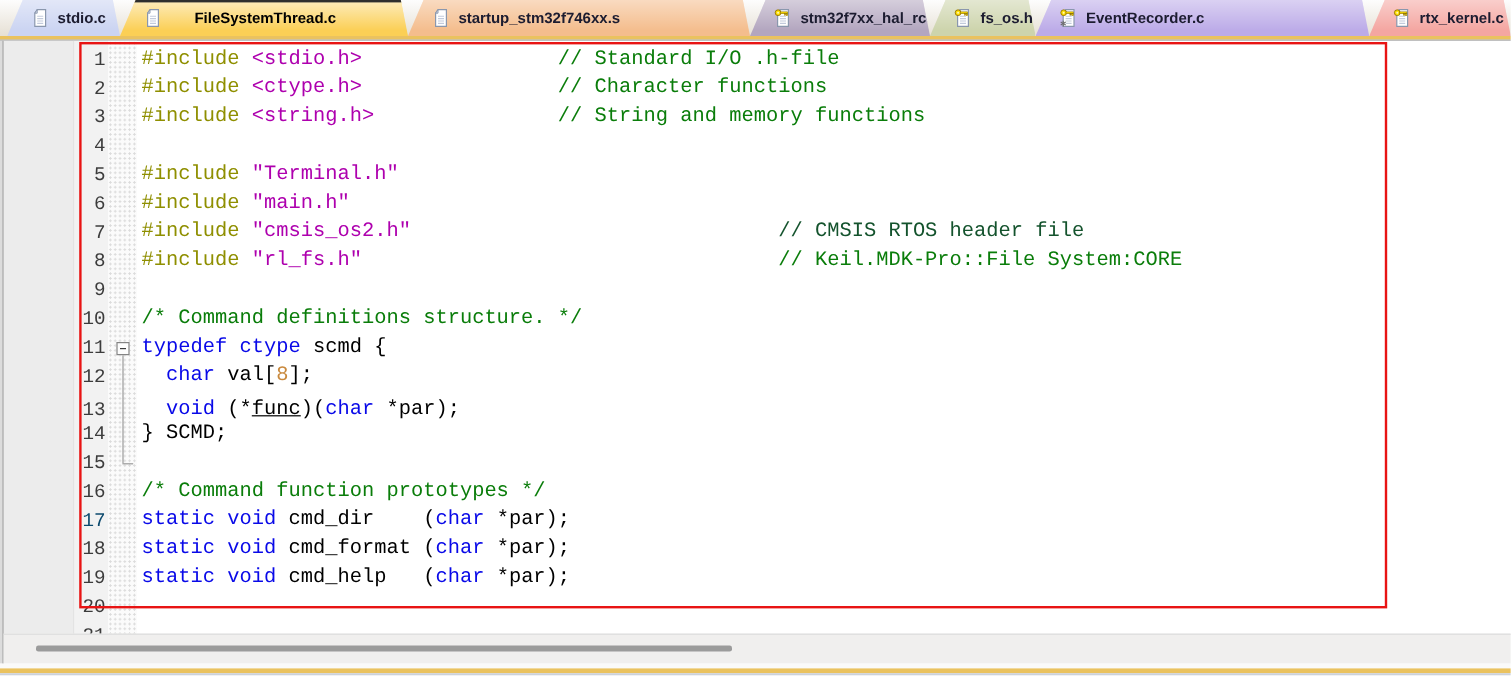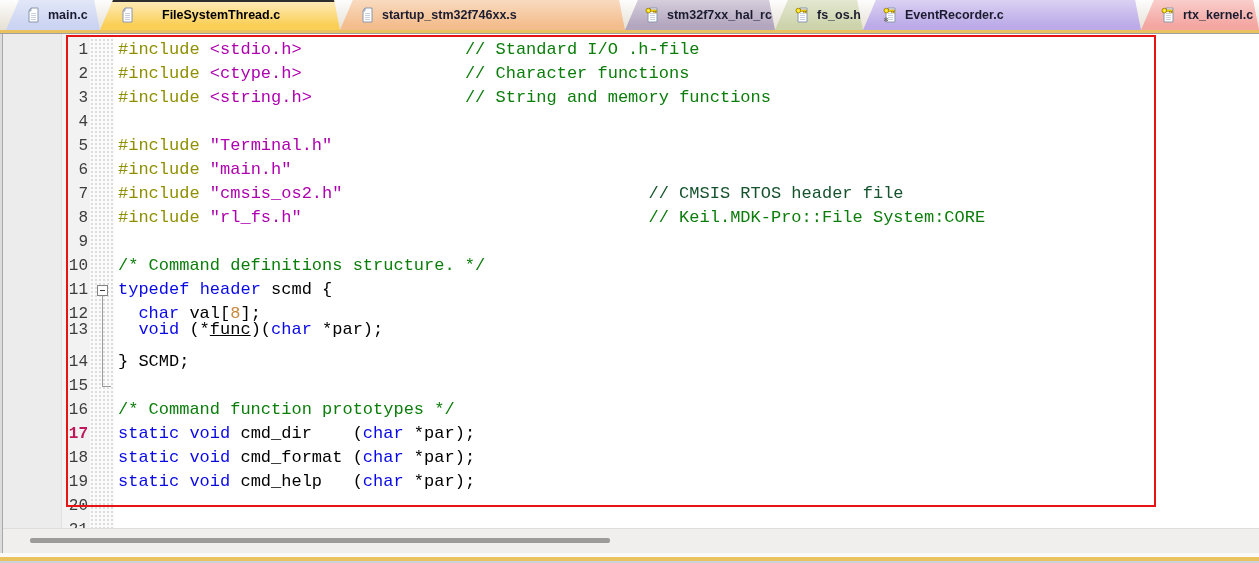--- a/index.html
+++ b/index.html
@@ -88,21 +88,21 @@
 
 <div id="screen">
 
   <div id="tabbar">
       <div class="tab" style="width: 94px; background-color: rgb(203, 212, 242); background-image: linear-gradient(rgba(255, 255, 255, 0.45), rgba(255, 255, 255, 0) 85%);">
         <svg viewBox="0 0 16 16" class="tabicon">
           <path d="M5 1 H12 V15 H3 V4 Z" fill="#ffffff" stroke="#8a97ad" stroke-width="1"></path>
           <path d="M5 1 V4 H3 Z" fill="#dde4f0" stroke="#8a97ad" stroke-width="0.8"></path>
           <path d="M5 6.5 h5 M5 8.5 h5 M5 10.5 h5 M5 12.5 h5" stroke="#c2cadb" stroke-width="0.9"></path>
         </svg>
-        <span class="lbl">main.c</span>
+        <span class="lbl">stdio.c</span>
       </div>
       <div class="tab active" style="width: 240px; background-color: rgb(251, 207, 85); background-image: linear-gradient(rgba(255, 255, 255, 0.62), rgba(255, 255, 255, 0) 85%);">
         <i class="topline"></i>
         <svg viewBox="0 0 16 16" class="tabicon">
           <path d="M5 1 H12 V15 H3 V4 Z" fill="#ffffff" stroke="#8a97ad" stroke-width="1"></path>
           <path d="M5 1 V4 H3 Z" fill="#dde4f0" stroke="#8a97ad" stroke-width="0.8"></path>
           <path d="M5 6.5 h5 M5 8.5 h5 M5 10.5 h5 M5 12.5 h5" stroke="#c2cadb" stroke-width="0.9"></path>
         </svg>
         <span class="lbl">FileSystemThread.c</span>
       </div>
@@ -215,44 +215,44 @@
         <div class="row" style="top: 196px;">
           <span class="ln" style="color: rgb(60, 60, 60);">9</span>
           <span class="cd"></span>
         </div>
         <div class="row" style="top: 220px;">
           <span class="ln" style="color: rgb(60, 60, 60);">10</span>
           <span class="cd"><span class="com" style="color: rgb(10, 125, 10);">/* Command definitions structure. */</span></span>
         </div>
         <div class="row" style="top: 244px;">
           <span class="ln" style="color: rgb(60, 60, 60);">11</span>
-          <span class="cd"><span class="kw" style="color: rgb(9, 9, 232);">typedef</span><span class="pln" style="color: rgb(0, 0, 0);"> </span><span class="kw" style="color: rgb(9, 9, 232);">header</span><span class="pln" style="color: rgb(0, 0, 0);"> scmd {</span></span>
+          <span class="cd"><span class="kw" style="color: rgb(9, 9, 232);">typedef</span><span class="pln" style="color: rgb(0, 0, 0);"> </span><span class="kw" style="color: rgb(9, 9, 232);">ctype</span><span class="pln" style="color: rgb(0, 0, 0);"> scmd {</span></span>
         </div>
         <div class="row" style="top: 268px;">
           <span class="ln" style="color: rgb(60, 60, 60);">12</span>
           <span class="cd"><span class="pln" style="color: rgb(0, 0, 0);">  </span><span class="kw" style="color: rgb(9, 9, 232);">char</span><span class="pln" style="color: rgb(0, 0, 0);"> val[</span><span class="num" style="color: rgb(201, 137, 61);">8</span><span class="pln" style="color: rgb(0, 0, 0);">];</span></span>
         </div>
-        <div class="row" style="top: 284px;">
+        <div class="row" style="top: 296px;">
           <span class="ln" style="color: rgb(60, 60, 60);">13</span>
           <span class="cd"><span class="pln" style="color: rgb(0, 0, 0);">  </span><span class="kw" style="color: rgb(9, 9, 232);">void</span><span class="pln" style="color: rgb(0, 0, 0);"> (*</span><span class="fn" style="color: rgb(0, 0, 0);">func</span><span class="pln" style="color: rgb(0, 0, 0);">)(</span><span class="kw" style="color: rgb(9, 9, 232);">char</span><span class="pln" style="color: rgb(0, 0, 0);"> *par);</span></span>
         </div>
         <div class="row" style="top: 316px;">
           <span class="ln" style="color: rgb(60, 60, 60);">14</span>
           <span class="cd"><span class="pln" style="color: rgb(0, 0, 0);">} SCMD;</span></span>
         </div>
         <div class="row" style="top: 340px;">
           <span class="ln" style="color: rgb(60, 60, 60);">15</span>
           <span class="cd"></span>
         </div>
         <div class="row" style="top: 364px;">
           <span class="ln" style="color: rgb(60, 60, 60);">16</span>
           <span class="cd"><span class="com" style="color: rgb(10, 125, 10);">/* Command function prototypes */</span></span>
         </div>
         <div class="row" style="top: 388px;">
-          <span class="ln" style="color: #be185d; font-weight: bold;">17</span>
+          <span class="ln" style="color: #0c4a6e;">17</span>
           <span class="cd"><span class="kw" style="color: rgb(9, 9, 232);">static</span><span class="pln" style="color: rgb(0, 0, 0);"> </span><span class="kw" style="color: rgb(9, 9, 232);">void</span><span class="pln" style="color: rgb(0, 0, 0);"> cmd_dir    (</span><span class="kw" style="color: rgb(9, 9, 232);">char</span><span class="pln" style="color: rgb(0, 0, 0);"> *par);</span></span>
         </div>
         <div class="row" style="top: 412px;">
           <span class="ln" style="color: rgb(60, 60, 60);">18</span>
           <span class="cd"><span class="kw" style="color: rgb(9, 9, 232);">static</span><span class="pln" style="color: rgb(0, 0, 0);"> </span><span class="kw" style="color: rgb(9, 9, 232);">void</span><span class="pln" style="color: rgb(0, 0, 0);"> cmd_format (</span><span class="kw" style="color: rgb(9, 9, 232);">char</span><span class="pln" style="color: rgb(0, 0, 0);"> *par);</span></span>
         </div>
         <div class="row" style="top: 436px;">
           <span class="ln" style="color: rgb(60, 60, 60);">19</span>
           <span class="cd"><span class="kw" style="color: rgb(9, 9, 232);">static</span><span class="pln" style="color: rgb(0, 0, 0);"> </span><span class="kw" style="color: rgb(9, 9, 232);">void</span><span class="pln" style="color: rgb(0, 0, 0);"> cmd_help   (</span><span class="kw" style="color: rgb(9, 9, 232);">char</span><span class="pln" style="color: rgb(0, 0, 0);"> *par);</span></span>
         </div>

